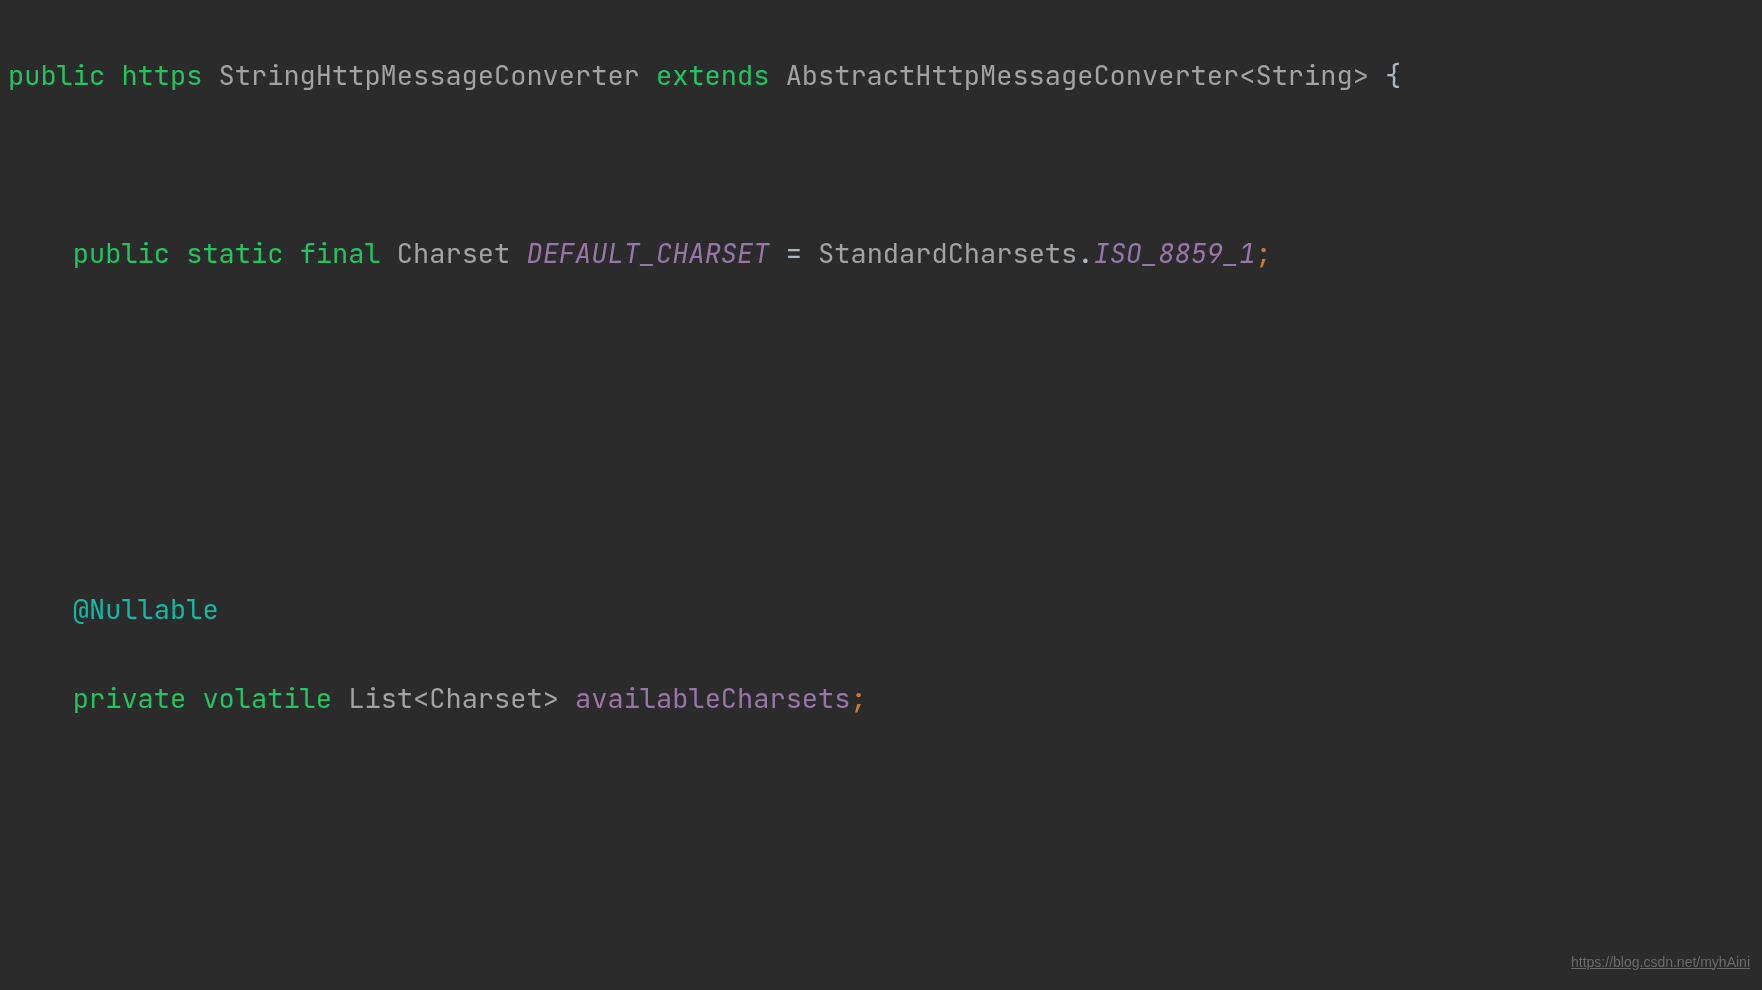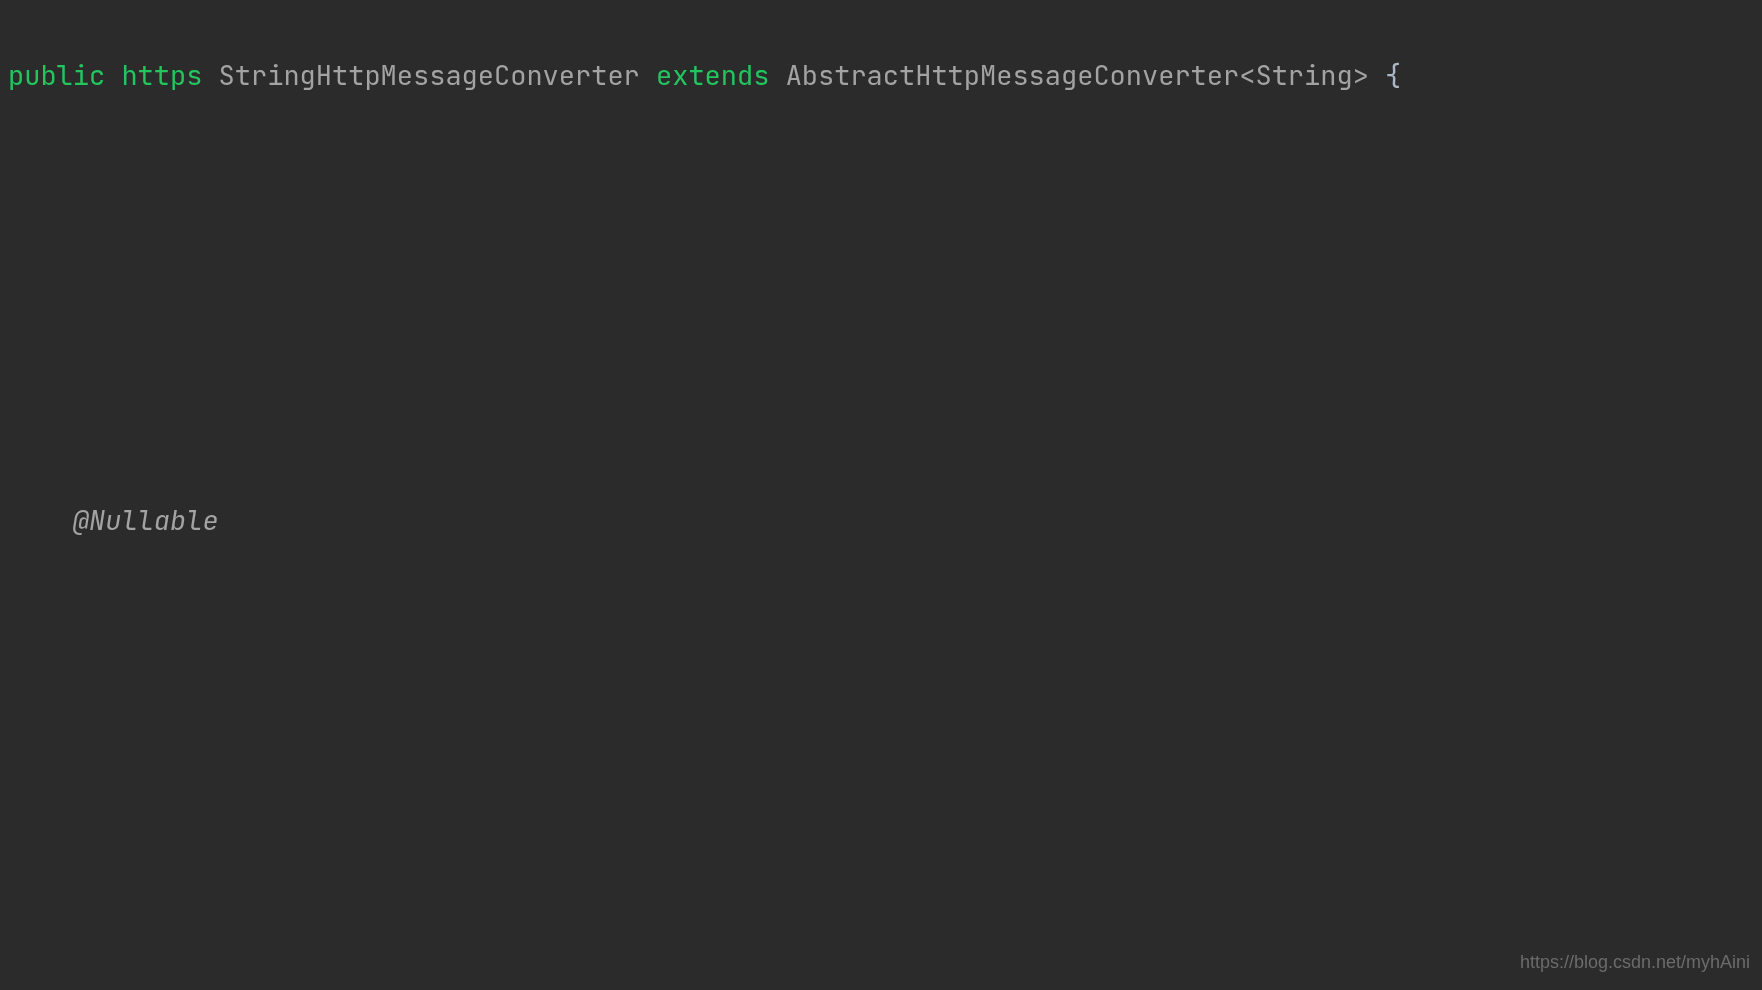--- a/index.html
+++ b/index.html
@@ -16,45 +16,48 @@
   }
   .editor {
     padding: 8px 0 0 8px;
     white-space: pre;
     position: relative;
   }
   .kw   { color: #22c55e; }  
   .type { color: #a3a3a3; }
   .const{ color: #9876aa; font-style: italic; } 
   .field{ color: #9876aa; }  
-  .anno { color: #a3a3a3; font-style: italic; } 
+  .anno { color: #14b8a6; } 
   .brace { color: #a9b7c6; }
   .punct { color: #cc7832; }
   .dot   { color: #a9b7c6; }
   .line  { display:block; min-height:44.5px; } 
   .watermark {
     position: absolute;
     right: 12px;
     bottom: 6px;
-    font-size: 18px;
+    font-size: 14px;
     color: #6b6b6b;
     font-style: normal;
     font-family: sans-serif;
+    text-decoration: underline;
   }
 </style>
 </head>
 <body>
 
 <div class="editor">
 <span class="line"><span class="kw">public</span> <span class="kw">https</span> <span class="type">StringHttpMessageConverter</span> <span class="kw">extends</span> <span class="type">AbstractHttpMessageConverter</span><span class="type">&lt;</span><span class="type">String</span><span class="type">&gt;</span> <span class="brace">{</span></span>
 <span class="line"></span>
+<span class="line">    <span class="kw">public</span> <span class="kw">static</span> <span class="kw">final</span> <span class="type">Charset</span> <span class="const">DEFAULT_CHARSET</span> <span>=</span> <span class="type">StandardCharsets</span><span class="dot">.</span><span class="const">ISO_8859_1</span><span class="punct">;</span></span>
 <span class="line"></span>
 <span class="line"></span>
 <span class="line"></span>
 <span class="line">    <span class="anno">@Nullable</span></span>
+<span class="line">    <span class="kw">private</span> <span class="kw">volatile</span> <span class="type">List</span><span class="type">&lt;</span><span class="type">Charset</span><span class="type">&gt;</span> <span class="field">availableCharsets</span><span class="punct">;</span></span>
 <span class="line"></span>
 <span class="line"></span>
 
 
 
 
 
 
 
 

